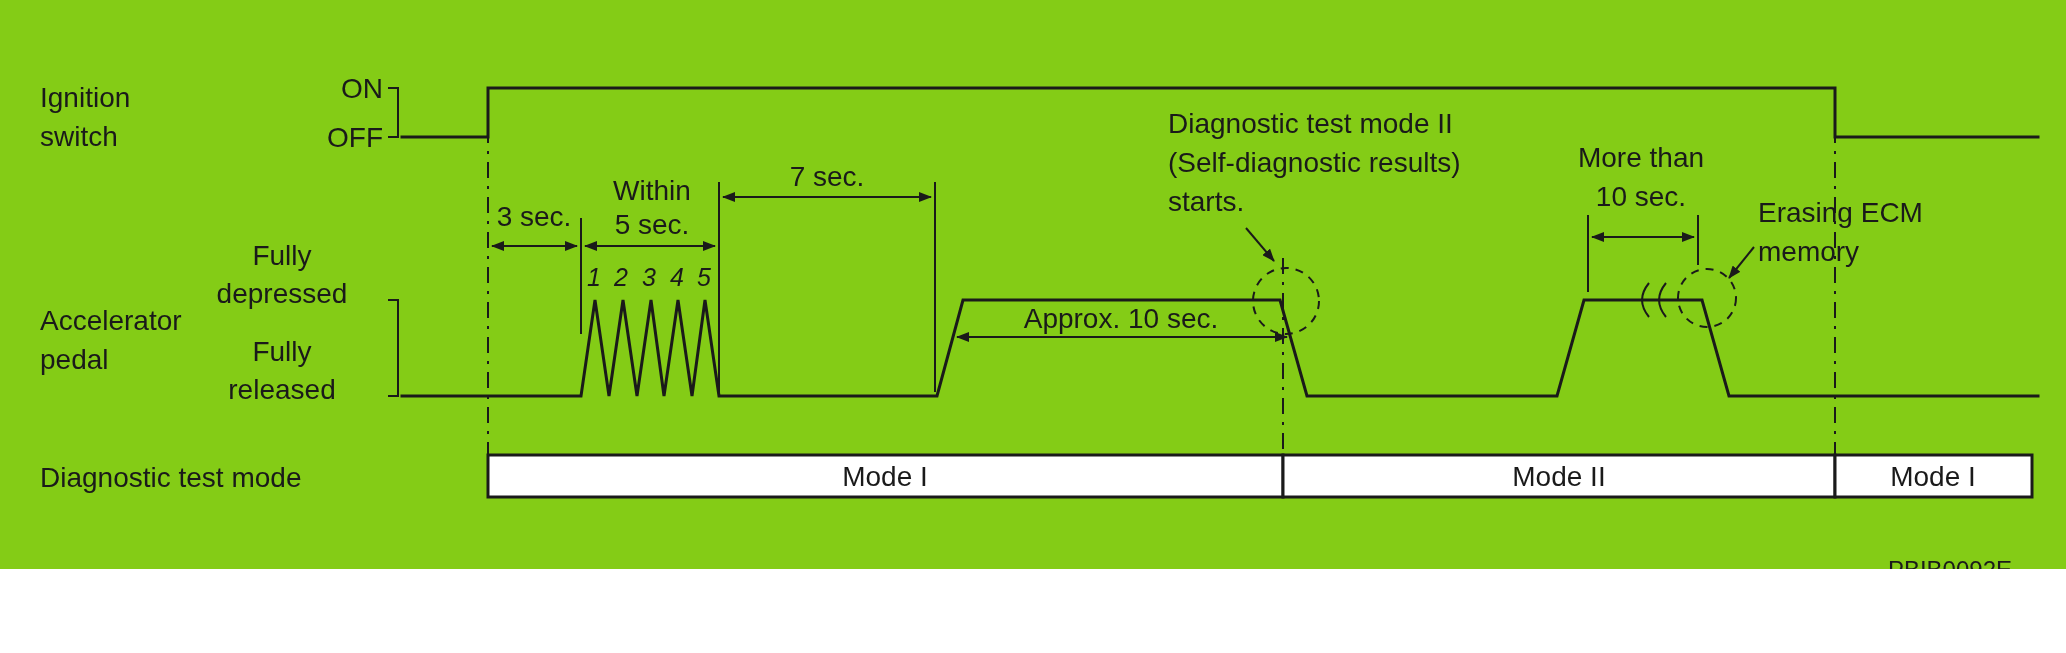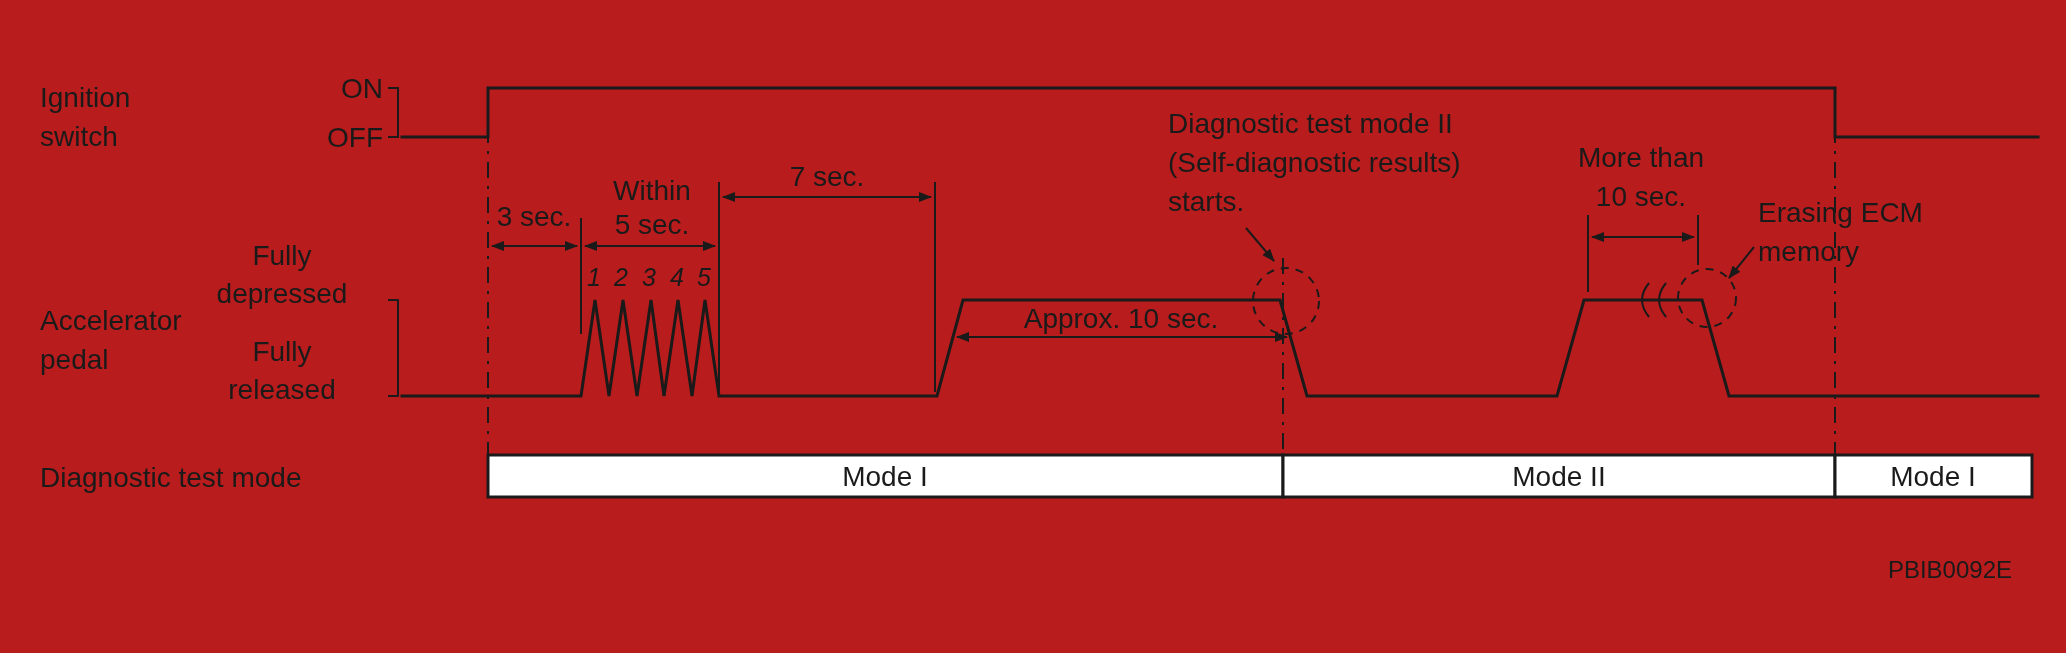--- a/index.html
+++ b/index.html
@@ -3,22 +3,22 @@
 <meta charset="utf-8">
 <style>
   html, body {
     margin: 0;
     padding: 0;
     background: #ffffff;
   }
   .stage {
     position: relative;
     width: 2066px;
-    height: 653px;
-    background: #b91c1c;
+    height: 569px;
+    background: #84cc16;
     overflow: hidden;
   }
   svg { display: block; }
   .wave {
     fill: none;
     stroke: #1a1a1a;
     stroke-width: 3;
     stroke-linejoin: miter;
     stroke-linecap: square;
   }

